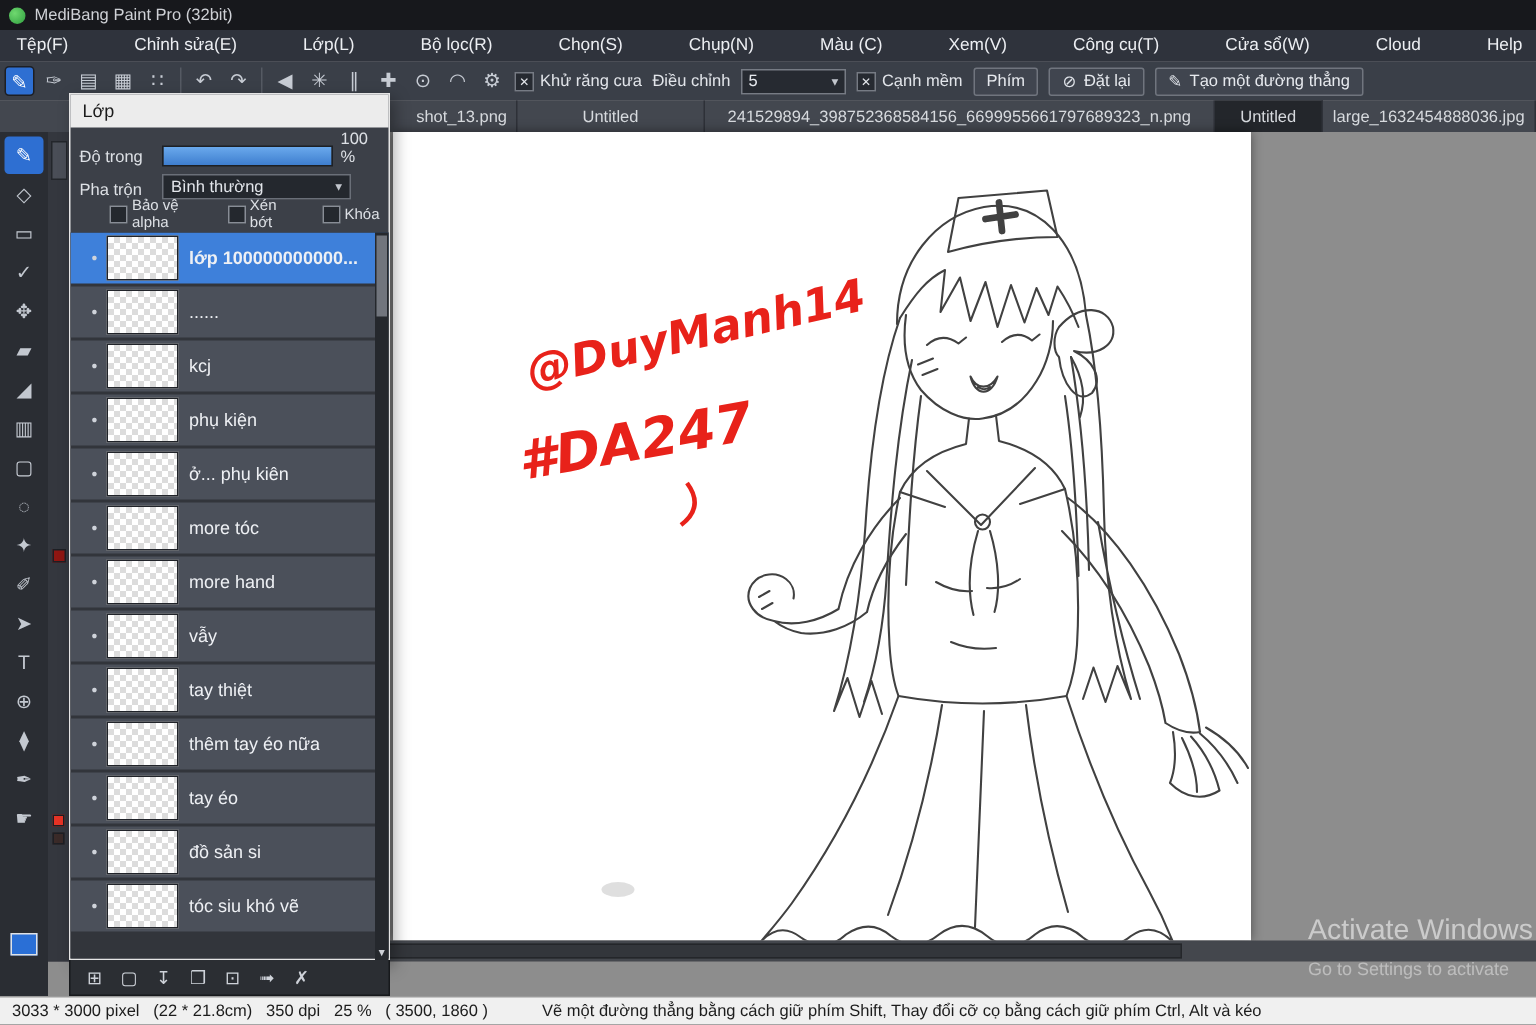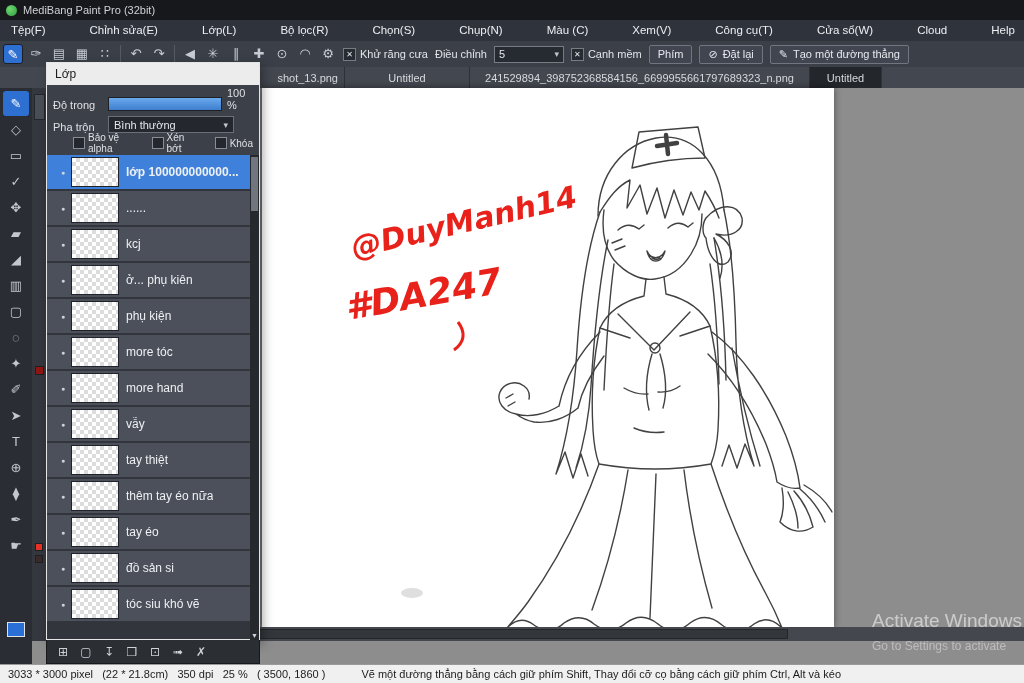--- a/index.html
+++ b/index.html
@@ -165,20 +165,23 @@
       </div>
       <div class="tab">
         <span class="tab-label">Untitled</span>
       </div>
       <div class="tab">
         <span class="tab-label">241529894_398752368584156_6699955661797689323_n.png</span>
       </div>
       <div class="tab active">
         <span class="tab-label">Untitled</span>
       </div>
+      <div class="tab">
+        <span class="tab-label">large_1632454888036.jpg</span>
+      </div>
     </div>
 
   <div class="workspace">
     <div class="canvas">
       <svg width="572" height="540" viewBox="0 0 572 540">
         <g stroke="#414141" stroke-width="1.4" fill="none" stroke-linecap="round" stroke-linejoin="round">
 
           <path d="M370,80 L377,44 L436,39 L443,70 M370,80 Q406,70 443,70"></path>
           <path stroke-width="4.5" d="M404,47 L406,66 M395,58 L415,55"></path>
 
@@ -294,26 +297,26 @@
           <span class="lname">......</span>
         </div>
         <div class="layer-row">
           <span class="eye-dot">●</span>
           <span class="thumb"></span>
           <span class="lname">kcj</span>
         </div>
         <div class="layer-row">
           <span class="eye-dot">●</span>
           <span class="thumb"></span>
+          <span class="lname">phụ kiện</span>
+        </div>
+        <div class="layer-row">
+          <span class="eye-dot">●</span>
+          <span class="thumb"></span>
           <span class="lname">ở... phụ kiên</span>
-        </div>
-        <div class="layer-row">
-          <span class="eye-dot">●</span>
-          <span class="thumb"></span>
-          <span class="lname">phụ kiện</span>
         </div>
         <div class="layer-row">
           <span class="eye-dot">●</span>
           <span class="thumb"></span>
           <span class="lname">more tóc</span>
         </div>
         <div class="layer-row">
           <span class="eye-dot">●</span>
           <span class="thumb"></span>
           <span class="lname">more hand</span>

